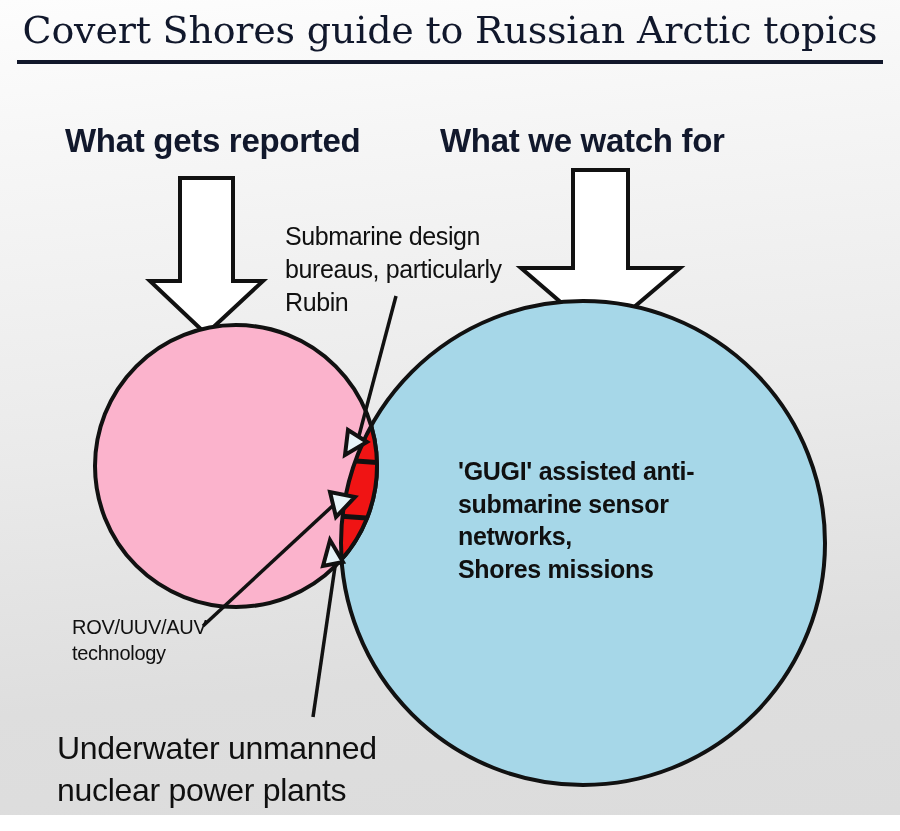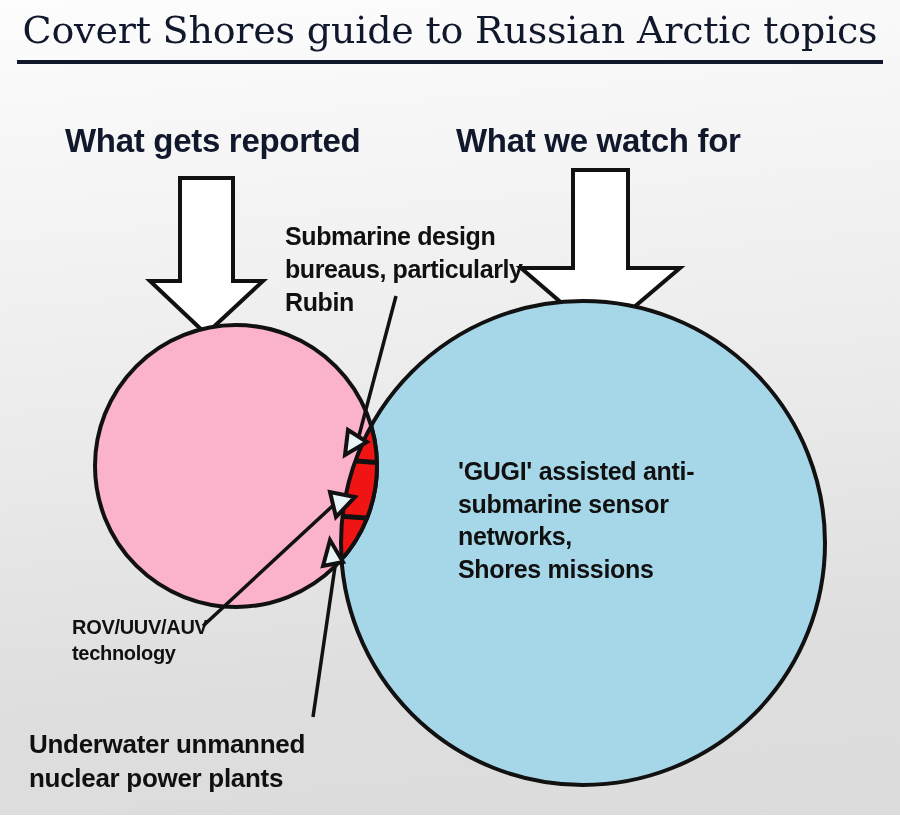--- a/index.html
+++ b/index.html
@@ -41,21 +41,21 @@
   .section-heading {
     position: absolute;
     font-family: "Liberation Sans", sans-serif;
     font-weight: bold;
     font-size: 33px;
     color: #11182c;
     letter-spacing: -0.3px;
     white-space: nowrap;
   }
   #heading-left  { left: 30px;  top: 122px; margin-left: 35px; }
-  #heading-right { left: 440px; top: 122px; margin-left: 16px; }
+  #heading-right { left: 440px; top: 122px; }
 
   
   #venn-canvas {
     position: absolute;
     left: 0;
     top: 0;
     width: 900px;
     height: 831px;
   }
 
@@ -79,44 +79,44 @@
     left: 458px;
     top: 455px;
     width: 300px;
     font-size: 25px;
     letter-spacing: -0.3px;
   }
 
   .callout-text {
     position: absolute;
     font-family: "Liberation Sans", sans-serif;
-    font-weight: bold;
+    font-weight: normal;
     color: #101010;
     line-height: 1.32;
     white-space: pre-line;
   }
   #callout-subdesign {
     left: 285px;
     top: 220px;
     width: 300px;
     font-size: 25px;
     letter-spacing: -0.4px;
   }
   #callout-rov {
     left: 72px;
     top: 614px;
     width: 290px;
     font-size: 20px;
     letter-spacing: -0.3px;
   }
   #callout-nuclear {
-    left: 29px;
+    left: 57px;
     top: 727px;
     width: 360px;
-    font-size: 26px;
+    font-size: 32px;
     letter-spacing: -0.3px;
   }
 </style>
 </head>
 <body>
 
 <div id="slide">
 
   <div id="title-block">
     <span id="title-text">Covert Shores guide to Russian Arctic topics</span>

